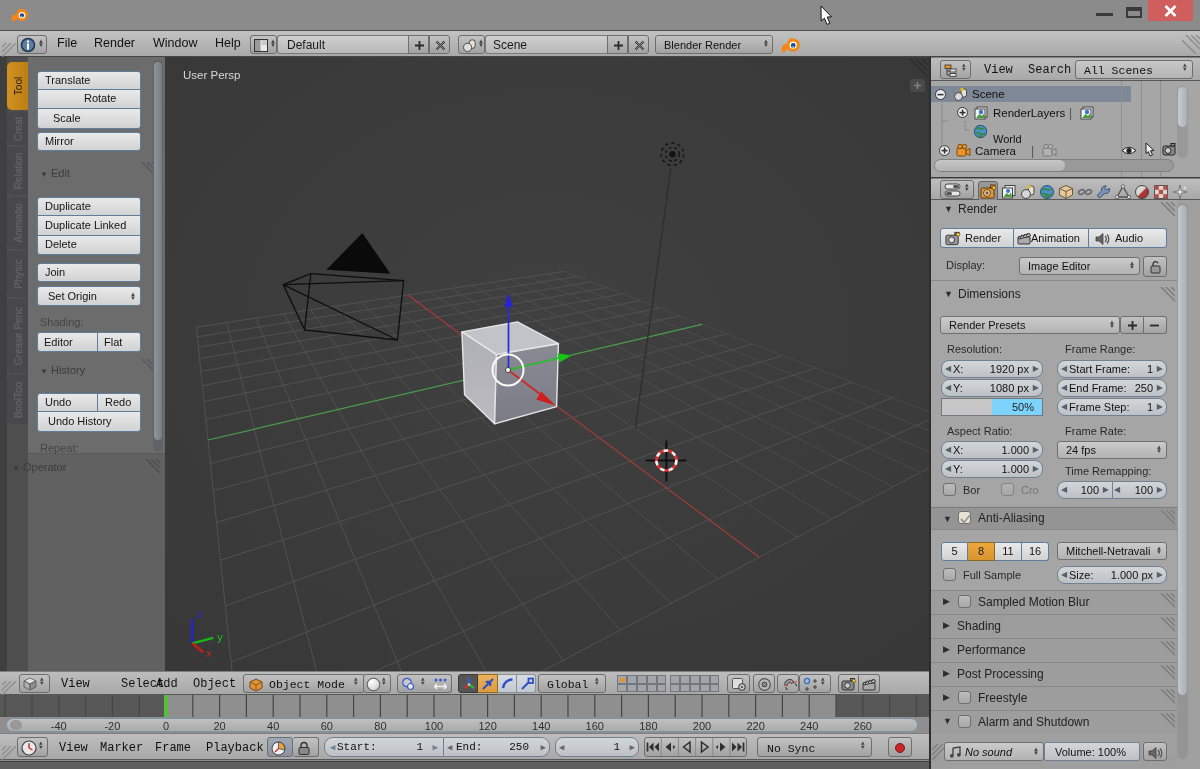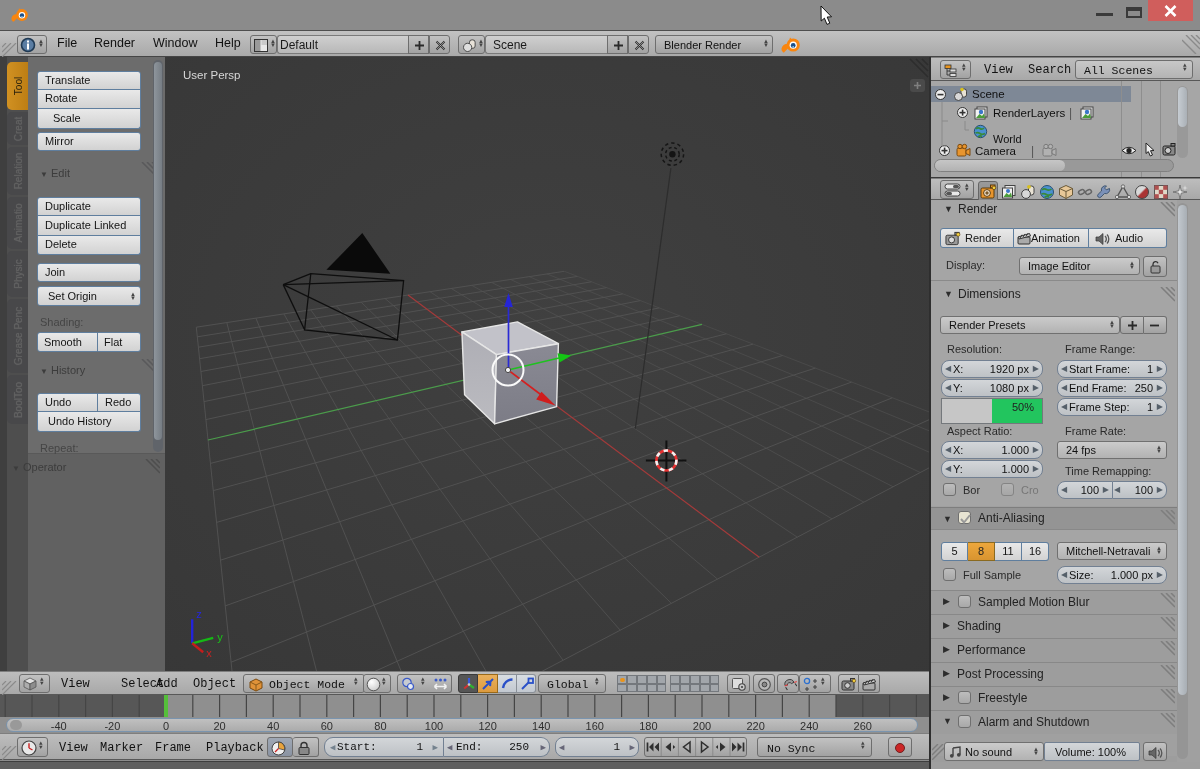--- a/index.html
+++ b/index.html
@@ -74,21 +74,21 @@
 <div class="menu abs" style="left:215px;font-size:12.5px;top:5px;">Help</div>
 <div class="abs wbtn" style="left:250px;top:4px;width:27px;height:19px;">
  <svg class="abs" style="left:3px;top:2.5px" width="14" height="13">
         <rect x="0.5" y="0.5" width="13" height="12" fill="#e8e8e8" stroke="#333"></rect>
         <rect x="1" y="1" width="5.5" height="11" fill="#9a9a9a"></rect>
         <rect x="7.5" y="1" width="5.5" height="5" fill="#cacaca"></rect>
       </svg>
  <div class="arrowud" style="left:19px;top:3px;">▲<br>▼</div>
 </div>
 <div class="abs field" style="left:277px;top:4px;width:131px;height:19px;border-radius:3px 0 0 3px;border-right:none;">
-      <span style="position:absolute;left:2px;top:2px;">Default</span>
+      <span style="position:absolute;left:9px;top:2px;">Default</span>
     </div>
 <div class="abs wbtn" style="left:408px;top:4px;width:21px;height:19px;border-radius:0;">
       <svg class="abs" style="left:5px;top:4px" width="11" height="11" viewBox="0 0 11 11">
         <path d="M5.5 1 V10 M1 5.5 H10" stroke="#2a2a2a" stroke-width="1.8"></path>
       </svg>
     </div>
 <div class="abs wbtn" style="left:429px;top:4px;width:21px;height:19px;border-radius:0 3px 3px 0;">
       <svg class="abs" style="left:5px;top:4px" width="11" height="11" viewBox="0 0 11 11">
         <path d="M1.5 1.5 L9.5 9.5 M9.5 1.5 L1.5 9.5" stroke="#2a2a2a" stroke-width="1.8"></path>
         <path d="M1.5 1.5 L9.5 9.5 M9.5 1.5 L1.5 9.5" stroke="#c8c8c8" stroke-width="0.6"></path>
@@ -242,34 +242,34 @@
 <div class="vtab" style="top:242px;height:74px;">
       <span>Grease Penc</span>
     </div>
 <div class="vtab" style="top:318px;height:49px;">
       <span>BoolToo</span>
     </div>
 </div>
 <div id="shelf" class="abs">
 <div class="abs" style="left:0;top:396px;width:137px;height:218px;background:#616161;border-top:1px solid #595959;"></div>
 <div class="tbtn" style="top:14px;height:19px;border-radius:3px 3px 0 0;text-align:left;"><span style="line-height:17px;padding-left:7px;">Translate</span></div>
-<div class="tbtn" style="top:33px;height:19px;border-top:none;text-align:left;"><span style="line-height:17px;padding-left:7px;">Rotate</span></div>
+<div class="tbtn" style="top:33px;height:19px;border-top:none;text-align:left;padding-left:39px;"><span style="line-height:17px;padding-left:7px;">Rotate</span></div>
 <div class="tbtn" style="top:52px;height:20px;border-top:none;border-radius:0 0 3px 3px;text-align:left;"><span style="line-height:18px;padding-left:7px;margin-left:8px;">Scale</span></div>
 <div class="tbtn" style="top:75px;height:19px;border-radius:3px;text-align:left;"><span style="line-height:17px;padding-left:7px;">Mirror</span></div>
 <div class="phead" style="top:110px;"><span style="font-size:8px;">▼</span> Edit</div>
 <svg class="abs" style="left:108px;top:105px" width="20" height="16">
       <path d="M6 0 L20 14 M11 0 L20 9 M16 0 L20 4" stroke="#59595b" stroke-width="1.5"></path>
     </svg>
 <div class="tbtn" style="top:140px;height:19px;border-radius:3px 3px 0 0;text-align:left;"><span style="line-height:17px;padding-left:7px;">Duplicate</span></div>
 <div class="tbtn" style="top:159px;height:20px;border-top:none;text-align:left;"><span style="line-height:18px;padding-left:7px;">Duplicate Linked</span></div>
 <div class="tbtn" style="top:179px;height:19px;border-top:none;border-radius:0 0 3px 3px;text-align:left;"><span style="line-height:17px;padding-left:7px;">Delete</span></div>
 <div class="tbtn" style="top:206px;height:19px;border-radius:3px;text-align:left;"><span style="line-height:17px;padding-left:7px;">Join</span></div>
 <div class="tbtn" style="top:229px;height:20px;border-radius:3px;text-align:left;"><span style="line-height:18px;padding-left:10px;">Set Origin</span><div class="arrowud" style="left:92px;top:5px;">▲<br>▼</div></div>
 <div class="plabel" style="left:12px;top:259px;color:#454545;">Shading:</div>
-<div class="tbtn" style="top:275px;height:20px;width:61px;border-radius:3px 0 0 3px;text-align:left;"><span style="line-height:18px;padding-left:6px;">Smooth</span></div>
+<div class="tbtn" style="top:275px;height:20px;width:61px;border-radius:3px 0 0 3px;text-align:left;"><span style="line-height:18px;padding-left:6px;">Editor</span></div>
 <div class="tbtn" style="left:70px;top:275px;height:20px;width:43px;border-left:none;border-radius:0 3px 3px 0;text-align:left;"><span style="line-height:18px;padding-left:6px;">Flat</span></div>
 <div class="phead" style="top:307px;"><span style="font-size:8px;">▼</span> History</div>
 <svg class="abs" style="left:108px;top:302px" width="20" height="16">
       <path d="M6 0 L20 14 M11 0 L20 9 M16 0 L20 4" stroke="#59595b" stroke-width="1.5"></path>
     </svg>
 <div class="tbtn" style="top:336px;height:19px;width:61px;border-radius:3px 0 0 0;text-align:left;"><span style="line-height:17px;padding-left:7px;">Undo</span></div>
 <div class="tbtn" style="left:70px;top:336px;height:19px;width:43px;border-left:none;border-radius:0 3px 0 0;text-align:left;"><span style="line-height:17px;padding-left:7px;">Redo</span></div>
 <div class="tbtn" style="top:355px;height:20px;border-top:none;border-radius:0 0 3px 3px;text-align:left;"><span style="line-height:18px;padding-left:10px;">Undo History</span></div>
 <div class="plabel" style="left:12px;top:385px;color:#454545;">Repeat:</div>
 <div class="phead" style="left:-16px;top:404px;"><span style="font-size:8px;">▼</span> Operator</div>
@@ -833,21 +833,21 @@
       <span style="position:absolute;right:13px;top:2px;">1080 px</span>
 <span style="position:absolute;left:3px;top:3px;color:#56606a;font-size:8px;">◀</span>
       <span style="position:absolute;right:3px;top:3px;color:#56606a;font-size:8px;">▶</span>
     </div>
 <div class="abs pfield" style="left:126px;top:201px;width:110px;height:18px;">
 <span style="position:absolute;left:11px;top:2px;">End Frame:</span>
       <span style="position:absolute;right:13px;top:2px;">250</span>
 <span style="position:absolute;left:3px;top:3px;color:#56606a;font-size:8px;">◀</span>
       <span style="position:absolute;right:3px;top:3px;color:#56606a;font-size:8px;">▶</span>
     </div>
-<div class="abs" style="left:10px;top:220px;width:102px;height:26px;background:#22c55e;border:1px solid #74787c;">
+<div class="abs" style="left:10px;top:220px;width:102px;height:18px;background:#7dd3fc;border:1px solid #74787c;">
  <div style="position:absolute;left:0;top:0;width:50%;height:100%;background:#c6c6c6;"></div>
  <span style="position:absolute;right:8px;top:2px;font-size:11px;color:#222;">50%</span>
     </div>
 <div class="abs pfield" style="left:126px;top:220px;width:110px;height:18px;">
 <span style="position:absolute;left:11px;top:2px;">Frame Step:</span>
       <span style="position:absolute;right:13px;top:2px;">1</span>
 <span style="position:absolute;left:3px;top:3px;color:#56606a;font-size:8px;">◀</span>
       <span style="position:absolute;right:3px;top:3px;color:#56606a;font-size:8px;">▶</span>
     </div>
 <span class="abs plabel" style="left:16px;top:247px;">Aspect Ratio:</span>
@@ -953,21 +953,21 @@
 <div class="abs" style="left:0;top:578px;width:246px;height:6px;background:#9d9d9d;"></div>
 <svg class="abs" style="left:1px;top:566px" width="15" height="16">
       <path d="M0 16 L14 2 M0 11 L11 0 M0 6 L6 0" stroke="#7e7e7e" stroke-width="1.4"></path>
     </svg>
 <div class="abs pdrop" style="left:13px;top:564px;width:100px;height:19px;">
  <svg class="abs" style="left:4px;top:3px" width="13" height="13" viewBox="0 0 13 13">
         <path d="M4 2 L11 1 V8.5 M4 2 V9.5" fill="none" stroke="#444" stroke-width="1.4"></path>
         <circle cx="2.8" cy="9.8" r="1.9" fill="#444"></circle>
         <circle cx="9.8" cy="8.8" r="1.9" fill="#444"></circle>
       </svg>
- <span style="position:absolute;left:20px;top:3px;">No sound</span>
+ <span style="position:absolute;left:20px;top:3px;font-style:italic;">No sound</span>
       <div class="arrowud" style="left:88px;top:4px;">▲<br>▼</div>
     </div>
 <div class="abs pfield" style="left:113px;top:564px;width:96px;height:19px;border-radius:2px;">
       <span style="position:absolute;left:10px;top:3px;">Volume: 100%</span>
     </div>
 <div class="abs wbtn" style="left:212px;top:564px;width:24px;height:19px;">
  <svg class="abs" style="left:4px;top:2.5px" width="15" height="14" viewBox="0 0 15 14">
         <path d="M1 5 h3 L8 1.5 V12.5 L4 9 H1 Z" fill="#666" stroke="#333" stroke-width="0.7"></path>
         <path d="M10 4 a4 4 0 0 1 0 6 M12 2.5 a6.5 6.5 0 0 1 0 9" fill="none" stroke="#555" stroke-width="1.3"></path>
       </svg>

